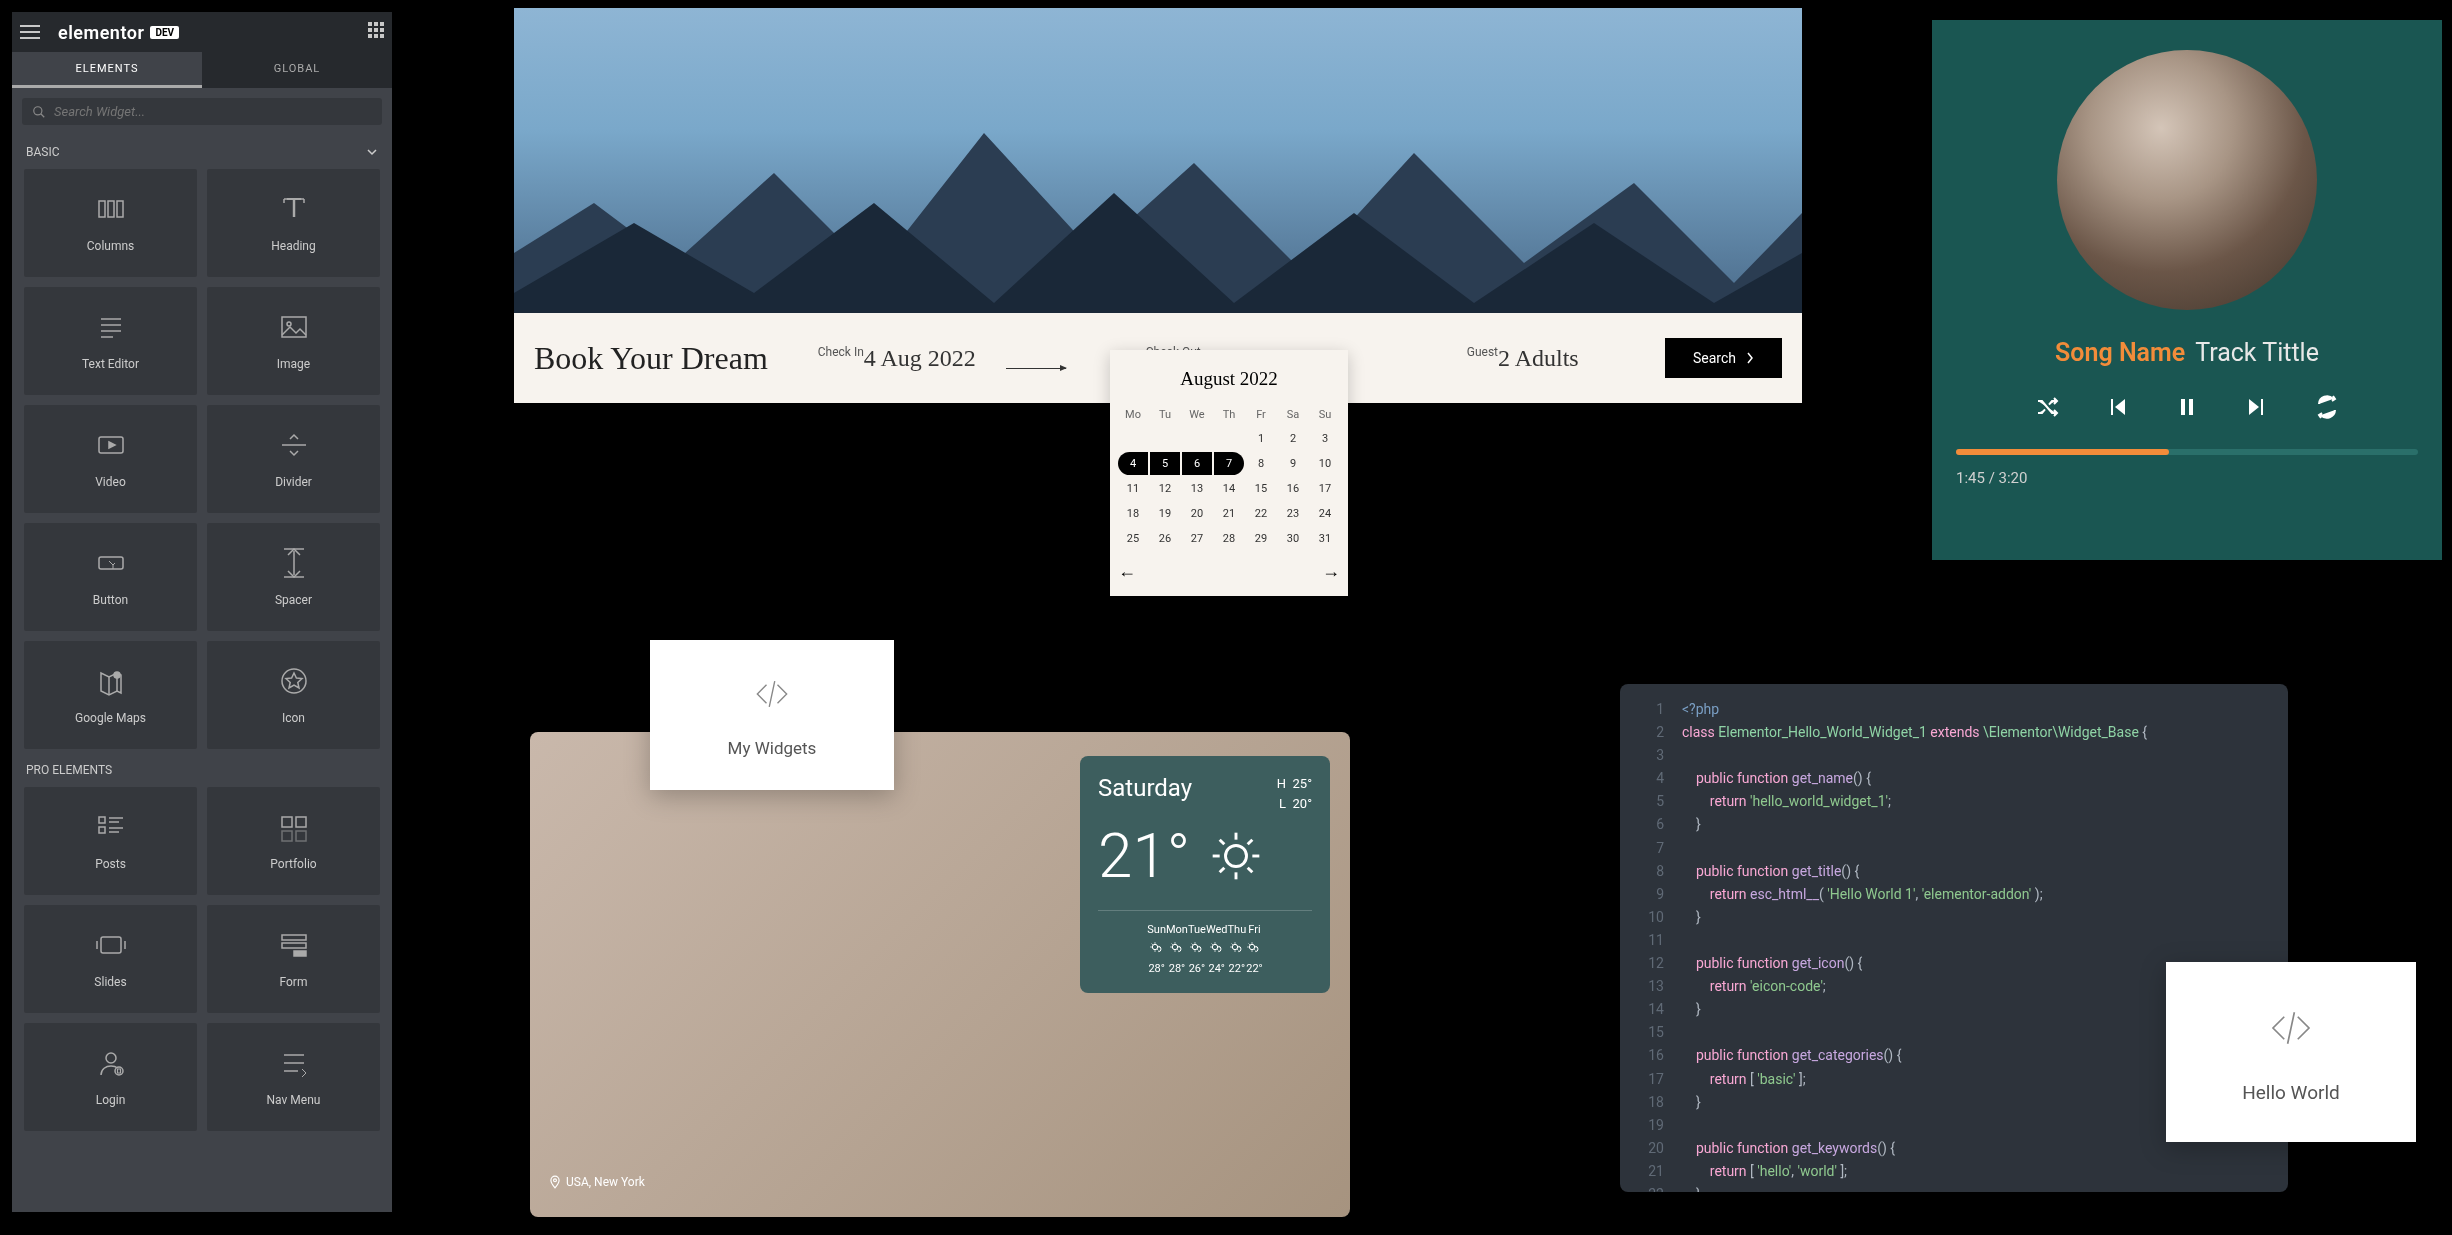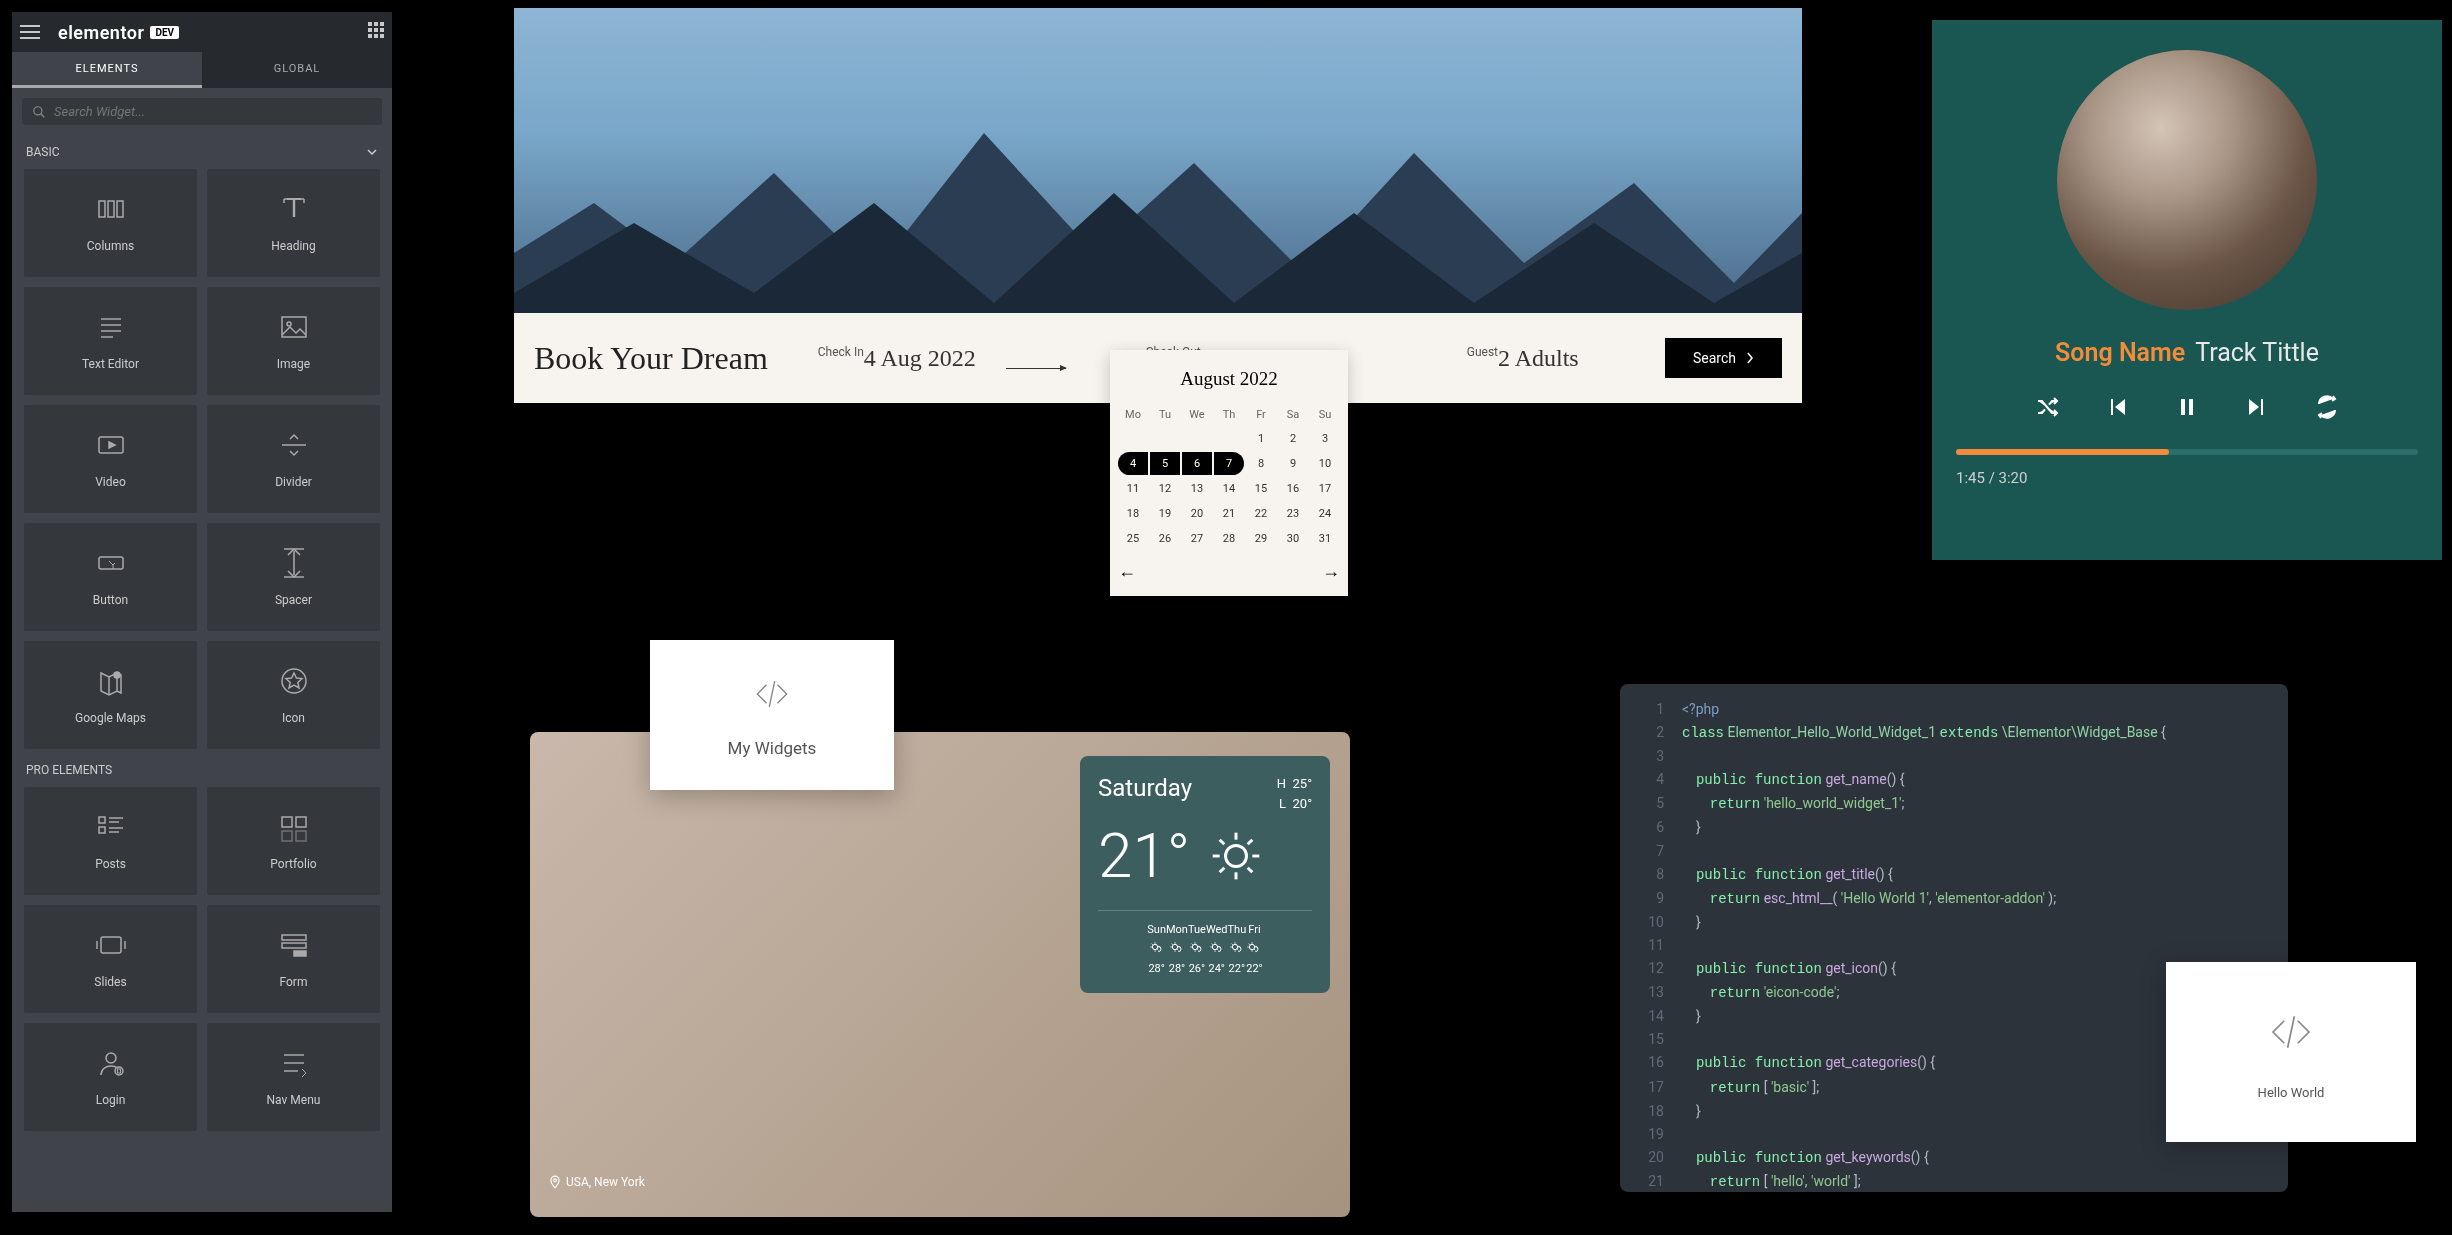--- a/index.html
+++ b/index.html
@@ -79,29 +79,29 @@
 .weather-forecast { display: flex; justify-content: center; margin-top: 18px; border-top: 1px solid rgba(255,255,255,0.2); padding-top: 12px; }
 .weather-fday { display: flex; flex-direction: column; align-items: center; font-size: 11px; gap: 5px; }
 .weather-loc { position: absolute; left: 18px; bottom: 28px; color: #fff; font-size: 12px; display: flex; align-items: center; gap: 4px; }
 
 
 .code-editor { position: absolute; left: 1620px; top: 684px; width: 668px; height: 508px; background: #2d333b; border-radius: 8px; padding: 14px 0; font-family: 'Consolas', monospace; font-size: 14px; overflow: hidden; }
 .code-line { display: flex; padding: 0 14px; line-height: 1.65; }
 .code-ln { width: 30px; color: #606a76; text-align: right; margin-right: 18px; user-select: none; }
 .code-txt { white-space: pre; color: #b0b8c2; }
 .k-tag { color: #7a9fc4; }
-.k-kw { color: #86efac; font-family: Liberation Mono, monospace; }
+.k-kw { color: #f9a8d4; }
 .k-cls { color: #8fd4a6; }
 .k-fn { color: #c8a8e0; }
 .k-str { color: #8fc98f; }
 
 
 .hello-card { position: absolute; left: 2166px; top: 962px; width: 250px; height: 180px; background: #fff; box-shadow: 0 6px 24px rgba(0,0,0,0.25); display: flex; flex-direction: column; align-items: center; justify-content: center; gap: 26px; z-index: 10; }
 .hello-card svg { width: 54px; height: 54px; stroke: #888; fill: none; stroke-width: 1.5; }
-.hello-label { color: #555; font-size: 13px; }
+.hello-label { color: #555; font-size: 19px; }
 </style>
 </head>
 <body>
 
 <div class="elementor-panel">
   <div class="el-header">
     <div class="burger">
         <span></span>
         <span></span>
         <span></span>

